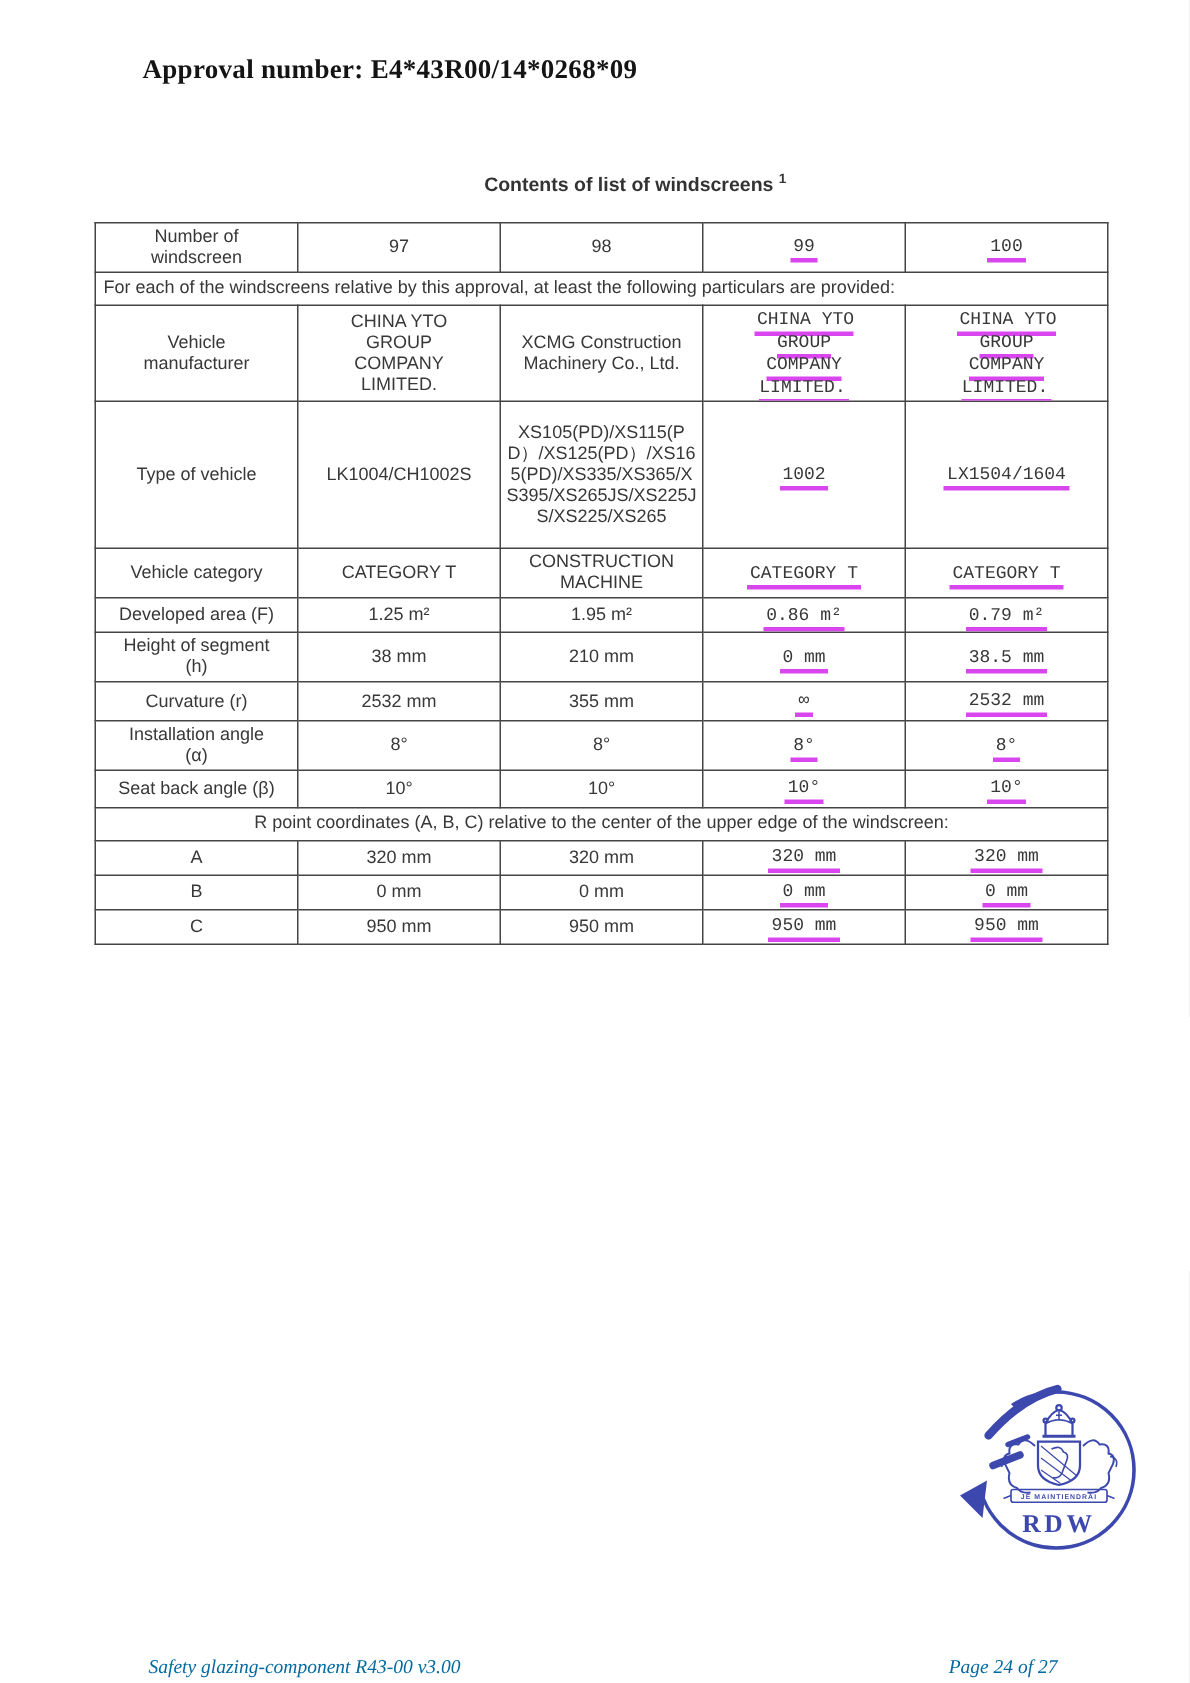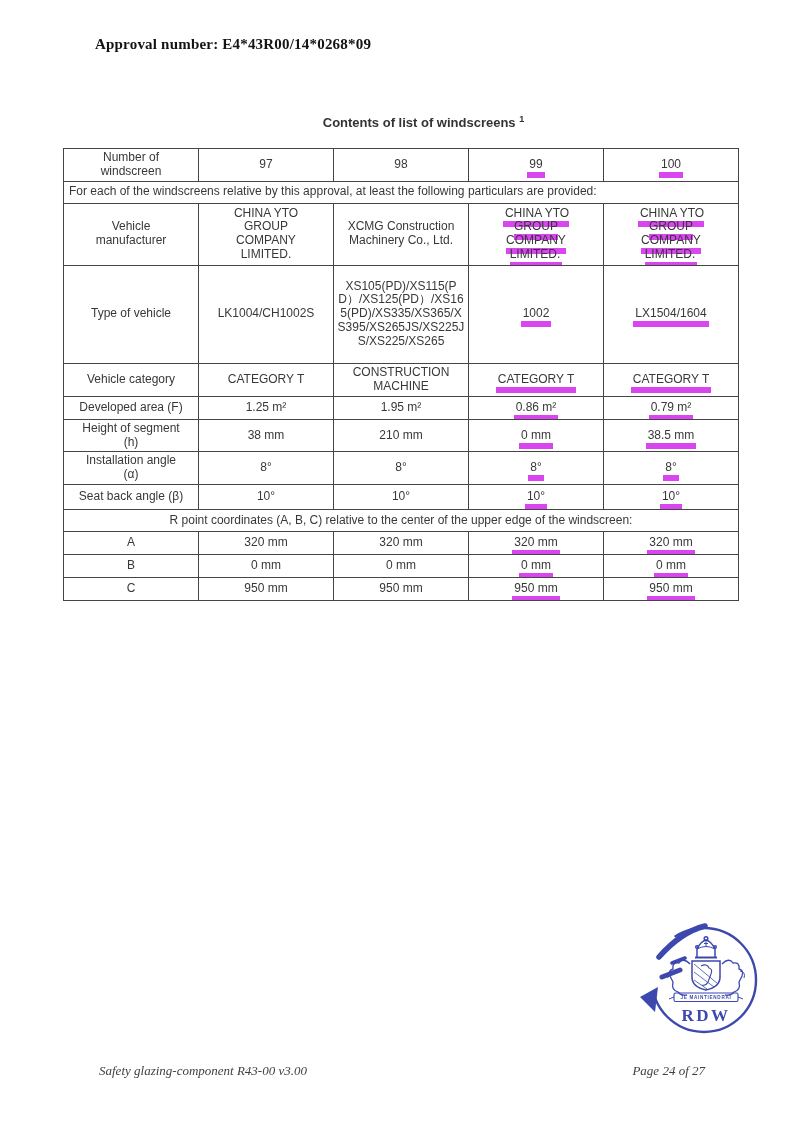--- a/index.html
+++ b/index.html
@@ -4,47 +4,47 @@
 <style>
   html,body { margin:0; padding:0; background:#e8e8e8; }
   .page {
     position:relative; width:793px; height:1122px; margin:0 auto;
     background:#ffffff; overflow:hidden;
     font-family:"Liberation Sans", sans-serif; color:#383838;
   }
   .approval {
     position:absolute; left:95px; top:36px;
     font-family:"Liberation Serif", serif; font-weight:bold;
-    font-size:15px; color:#141414; letter-spacing:0.2px;
+    font-size:18px; color:#141414; letter-spacing:0.2px;
   }
   .center-title { position:absolute; left:0; width:100%; text-align:center; font-weight:bold; color:#333; }
   .appendix { top:90px; font-size:13px; }
   .subtitle { top:114px; font-size:13px;margin-left:27px; }
   .subtitle sup { font-size:9px; }
 
   table.wtable {
     position:absolute; left:63px; top:148px; width:676px;
     border-collapse:collapse; table-layout:fixed;
   }
   table.wtable td {
     border:1px solid #454545; font-size:12px; line-height:1.16;
     text-align:center; vertical-align:middle; padding:2px 3px;
     overflow:hidden;
   }
   table.wtable td.note-left  { text-align:left; padding-left:5px; }
   table.wtable td.note-center{ text-align:center; }
   .val, .lbl, .note-text { white-space:pre-line; }
-  .u { border-bottom:6px solid #d946ef; padding:0 2px 1px 2px; }
+  .u { border-bottom:3px solid #d946ef; padding:0 2px 1px 2px;font-family:Liberation Mono, monospace; }
   .ba { word-break:break-all; }
 
   .footer {
-    position:absolute; left:99px; top:1063px; width:606px;
+    position:absolute; left:99px; top:1103px; width:606px;
     display:flex; justify-content:space-between;
     font-family:"Liberation Serif", serif; font-style:italic;
-    font-size:13px; color:#404040;
+    font-size:13px; color:#0369a1;
   }
 
   .stamp { position:absolute; left:627px; top:912px; width:150px; height:140px; }
   .stamp * { vector-effect:non-scaling-stroke; }
   :root { --stamp-color:#2c39a8; }
 </style>
 </head>
 <body>
 
 <div class="page">
@@ -114,20 +114,27 @@
           <td><span class="val u">0.86 m²</span></td>
           <td><span class="val u">0.79 m²</span></td>
         </tr>
         <tr style="height: 29px;">
           <td><span class="lbl">Height of segment
 (h)</span></td>
           <td><span class="val">38 mm</span></td>
           <td><span class="val">210 mm</span></td>
           <td><span class="val u">0 mm</span></td>
           <td><span class="val u">38.5 mm</span></td>
+        </tr>
+        <tr style="height: 26px;">
+          <td><span class="lbl">Curvature (r)</span></td>
+          <td><span class="val">2532 mm</span></td>
+          <td><span class="val">355 mm</span></td>
+          <td><span class="val u">∞</span></td>
+          <td><span class="val u">2532 mm</span></td>
         </tr>
         <tr style="height: 30px; margin-top: 26px;">
           <td><span class="lbl">Installation angle
 (α)</span></td>
           <td><span class="val">8°</span></td>
           <td><span class="val">8°</span></td>
           <td><span class="val u">8°</span></td>
           <td><span class="val u">8°</span></td>
         </tr>
         <tr style="height: 25px;">

